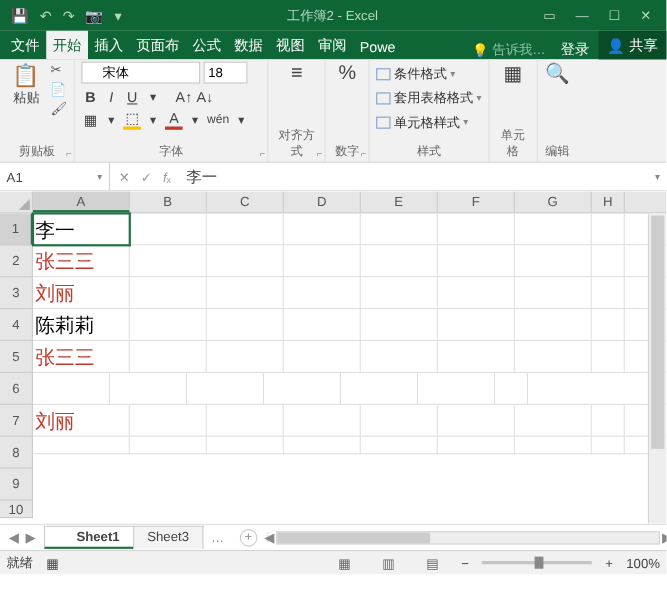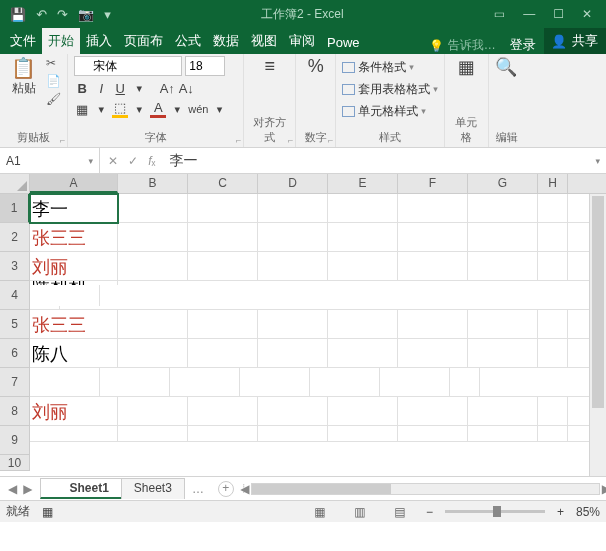--- a/index.html
+++ b/index.html
@@ -276,42 +276,32 @@
       <div class="row" style="height: 29px;">
         <div class="cell red" style="width: 88px; height: 29px;">刘丽</div>
         <div class="cell" style="width: 70px; height: 29px;"></div>
         <div class="cell" style="width: 70px; height: 29px;"></div>
         <div class="cell" style="width: 70px; height: 29px;"></div>
         <div class="cell" style="width: 70px; height: 29px;"></div>
         <div class="cell" style="width: 70px; height: 29px;"></div>
         <div class="cell" style="width: 70px; height: 29px;"></div>
         <div class="cell" style="width: 30px; height: 29px;"></div>
       </div>
-      <div class="row" style="height: 29px; flex-direction: column;">
+      <div class="row" style="height: 29px;">
         <div class="cell" style="width: 88px; height: 29px;">陈莉莉</div>
         <div class="cell" style="width: 70px; height: 29px;"></div>
         <div class="cell" style="width: 70px; height: 29px;"></div>
         <div class="cell" style="width: 70px; height: 29px;"></div>
         <div class="cell" style="width: 70px; height: 29px;"></div>
         <div class="cell" style="width: 70px; height: 29px;"></div>
         <div class="cell" style="width: 70px; height: 29px;"></div>
         <div class="cell" style="width: 30px; height: 29px;"></div>
       </div>
       <div class="row" style="height: 29px;">
         <div class="cell red" style="width: 88px; height: 29px;">张三三</div>
-        <div class="cell" style="width: 70px; height: 29px;"></div>
-        <div class="cell" style="width: 70px; height: 29px;"></div>
-        <div class="cell" style="width: 70px; height: 29px;"></div>
-        <div class="cell" style="width: 70px; height: 29px;"></div>
-        <div class="cell" style="width: 70px; height: 29px;"></div>
-        <div class="cell" style="width: 70px; height: 29px;"></div>
-        <div class="cell" style="width: 30px; height: 29px;"></div>
-      </div>
-      <div class="row" style="height: 29px;">
-        <div class="cell" style="width: 88px; height: 29px;">陈八</div>
         <div class="cell" style="width: 70px; height: 29px;"></div>
         <div class="cell" style="width: 70px; height: 29px;"></div>
         <div class="cell" style="width: 70px; height: 29px;"></div>
         <div class="cell" style="width: 70px; height: 29px;"></div>
         <div class="cell" style="width: 70px; height: 29px;"></div>
         <div class="cell" style="width: 70px; height: 29px;"></div>
         <div class="cell" style="width: 30px; height: 29px;"></div>
       </div>
       <div class="row" style="height: 29px;">
         <div class="cell" style="width: 70px; height: 29px;"></div>
@@ -373,14 +363,14 @@
   <span>▦</span>
   <div class="spacer"></div>
   <span class="viewbtn">▦</span>
   <span class="viewbtn">▥</span>
   <span class="viewbtn">▤</span>
   <span>−</span>
   <div class="slider">
       <div class="knob"></div>
     </div>
   <span>+</span>
-  <span>85%</span>
+  <span>100%</span>
 </div>
 
 </body></html>

